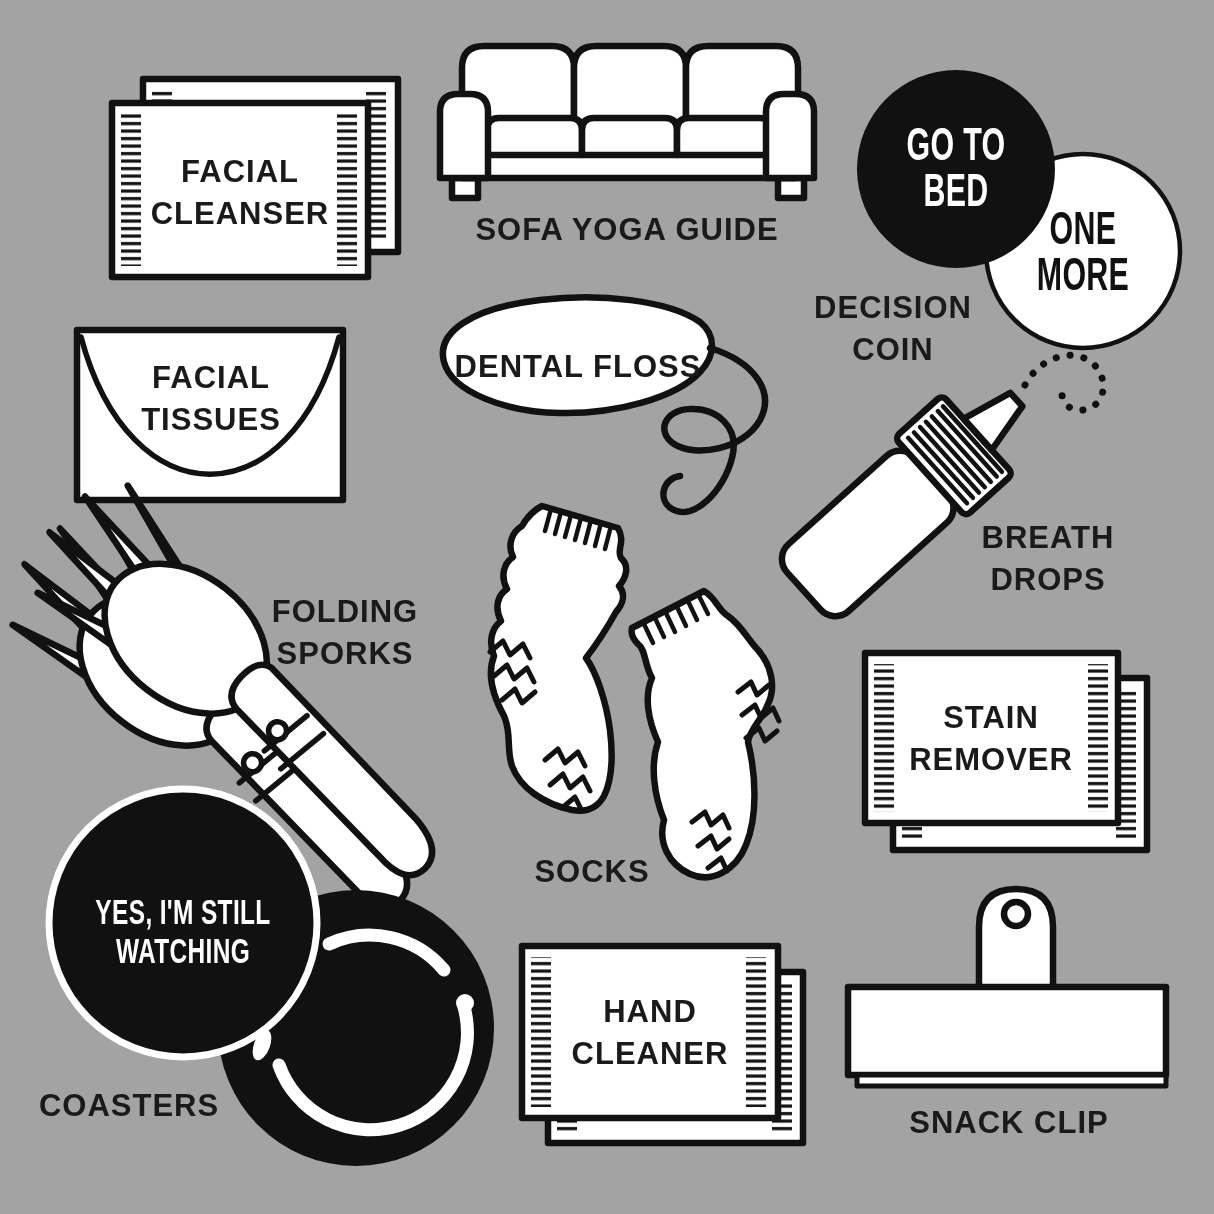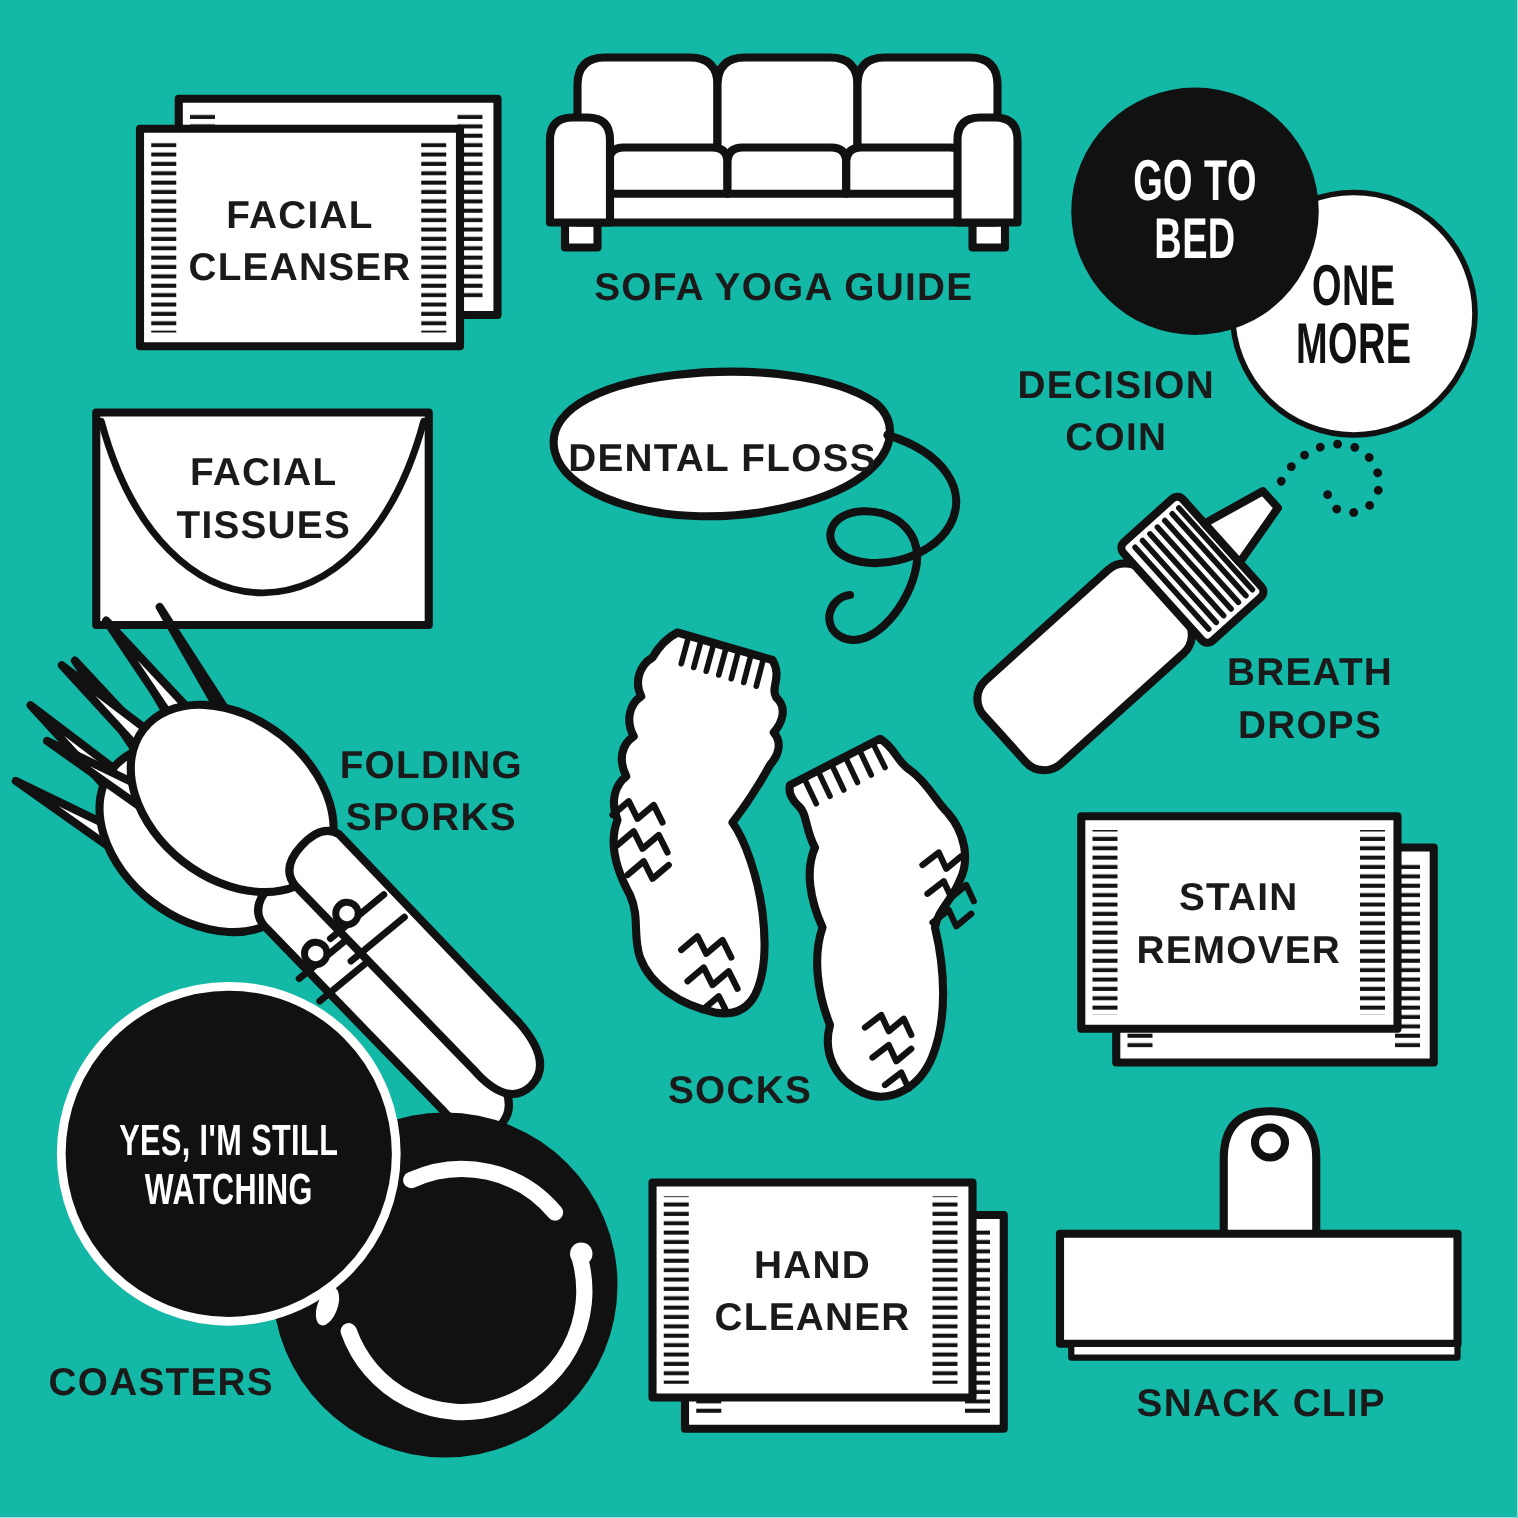--- a/index.html
+++ b/index.html
@@ -1,16 +1,16 @@
 <!DOCTYPE html>
 <html><head>
 <meta charset="utf-8">
 <style>
   html,body{margin:0;padding:0;background:#ffffff;}
-  .canvas{position:relative;width:1214px;height:1214px;background:#14b8a6;overflow:hidden;}
+  .canvas{position:relative;width:1214px;height:1214px;background:#a3a3a3;overflow:hidden;}
   svg{display:block;}
   svg text{font-family:"Liberation Sans", sans-serif;}
   .lbl{font-weight:700;font-size:31px;fill:#1a1a1a;letter-spacing:1px;text-anchor:middle;}
   .cond{font-weight:700;font-size:46px;text-anchor:middle;letter-spacing:0.5px;}
   .cond-sm{font-weight:700;font-size:35px;text-anchor:middle;letter-spacing:0.5px;}
   .s{fill:#ffffff;stroke:#111111;stroke-width:6.5;stroke-linejoin:round;stroke-linecap:round;}
   .ln{fill:none;stroke:#111111;stroke-width:6.5;stroke-linejoin:round;stroke-linecap:round;}
   .thin{fill:none;stroke:#111111;stroke-width:4.5;stroke-linecap:round;}
   .tread{fill:none;stroke:#111111;stroke-width:5;stroke-linejoin:round;stroke-linecap:round;}
 </style>

